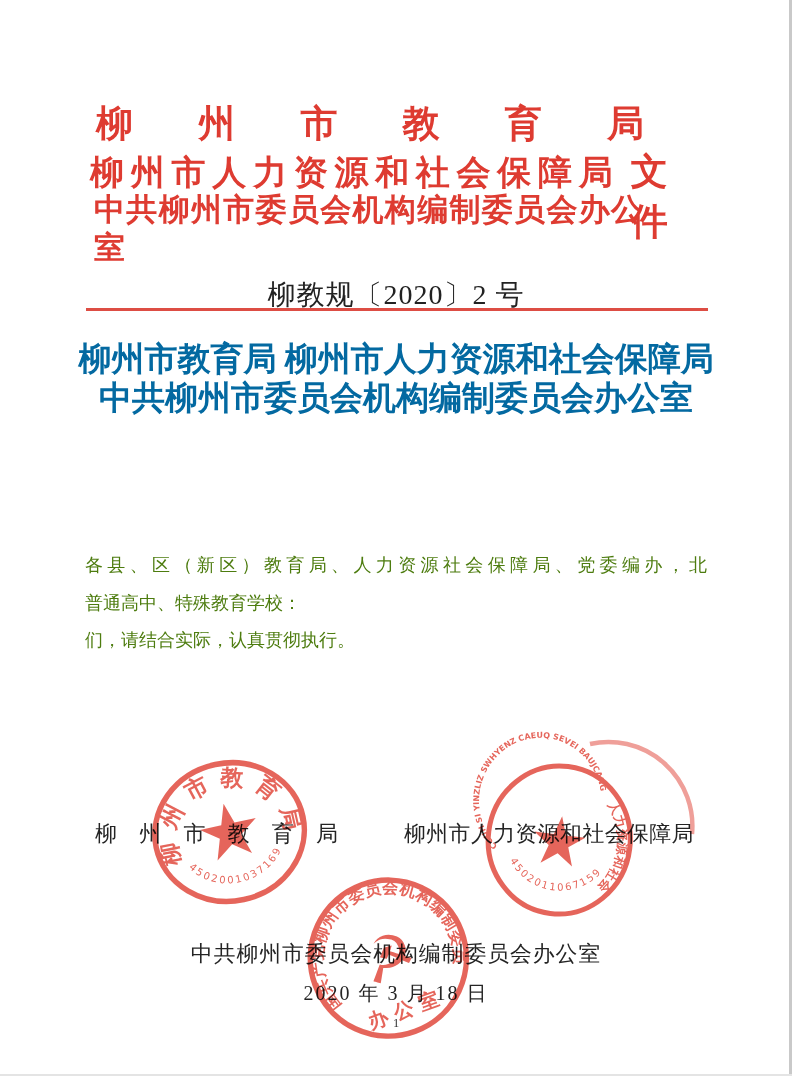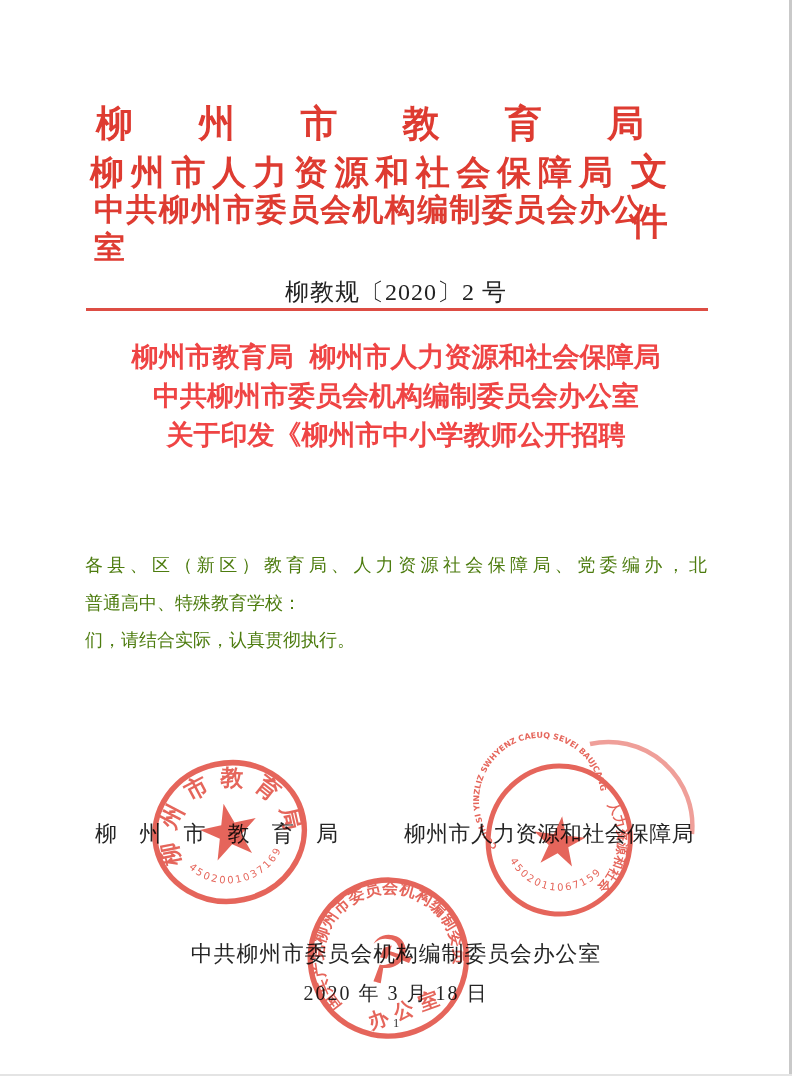--- a/index.html
+++ b/index.html
@@ -9,25 +9,25 @@
   
   .red{color:#de3b31;}
   .spread{text-align:justify;text-align-last:justify;}
   .hdr1{top:103px;left:96px;width:548px;font-size:37px;font-weight:700;line-height:42px;}
   .hdr2{top:147px;left:90px;width:620px;display:flex;align-items:baseline;}
   .hdr2-main{width:528px;font-size:34px;font-weight:700;line-height:40px;}
   .hdr2-suffix{margin-left:18px;font-size:37px;font-weight:900;
                font-family:"Liberation Sans","DejaVu Sans",sans-serif;letter-spacing:3px;}
   .hdr3{top:191px;left:94px;width:548px;font-size:31px;font-weight:900;line-height:38px;
         font-family:"Liberation Sans","DejaVu Sans",sans-serif;}
-  .docnum{top:276px;left:0;width:792px;text-align:center;font-size:24px;letter-spacing:1px;color:#222;}
+  .docnum{top:276px;left:0;width:792px;text-align:center;font-size:28px;letter-spacing:1px;color:#222;}
   .rule{top:308px;left:86px;width:622px;height:3px;background:#dd4d44;}
   
-  .title{top:340px;left:0;width:792px;text-align:center;font-size:27px;font-weight:700;
-         line-height:39px;color:#ef4444;font-family:Liberation Mono, monospace;}
+  .title{top:340px;left:0;width:792px;text-align:center;font-size:33px;font-weight:700;
+         line-height:39px;color:#0369a1;}
   
   .bodytext{top:547px;left:85px;width:622px;font-size:18px;color:#4d7c0f;}
   .bline{height:37.7px;line-height:37.7px;white-space:nowrap;}
   .bline.j{text-align:justify;text-align-last:justify;white-space:normal;height:37.7px;overflow:hidden;}
   .indent{text-indent:2em;}
   
   .sig-left{top:819px;left:95px;width:243px;font-size:22px;color:#242424;}
   .sig-right{top:819px;left:404px;font-size:21.8px;letter-spacing:0.5px;color:#242424;}
   .bottom-org{top:939px;left:0;width:792px;text-align:center;font-size:21.8px;letter-spacing:1px;color:#242424;}
   .date{top:980px;left:0;width:792px;text-align:center;font-size:20px;letter-spacing:2px;color:#242424;}
@@ -54,21 +54,20 @@
 
 <div class="abs red spread hdr3">中共柳州市委员会机构编制委员会办公室</div>
 
 <div class="abs docnum">柳教规〔2020〕2 号</div>
 
 <div class="abs rule"></div>
 
 <div class="abs title">
   <div>柳州市教育局 柳州市人力资源和社会保障局</div>
   <div>中共柳州市委员会机构编制委员会办公室</div>
-  <div>关于印发《柳州市中小学教师公开招聘</div>
 </div>
 
 <div class="abs bodytext">
   <div class="bline j">各县、区（新区）教育局、人力资源社会保障局、党委编办，北</div>
   <div class="bline">普通高中、特殊教育学校：</div>
   <div class="bline">们，请结合实际，认真贯彻执行。</div>
 </div>
 
 <div class="abs spread sig-left">柳州市教育局</div>
 <div class="abs sig-right">柳州市人力资源和社会保障局</div>

